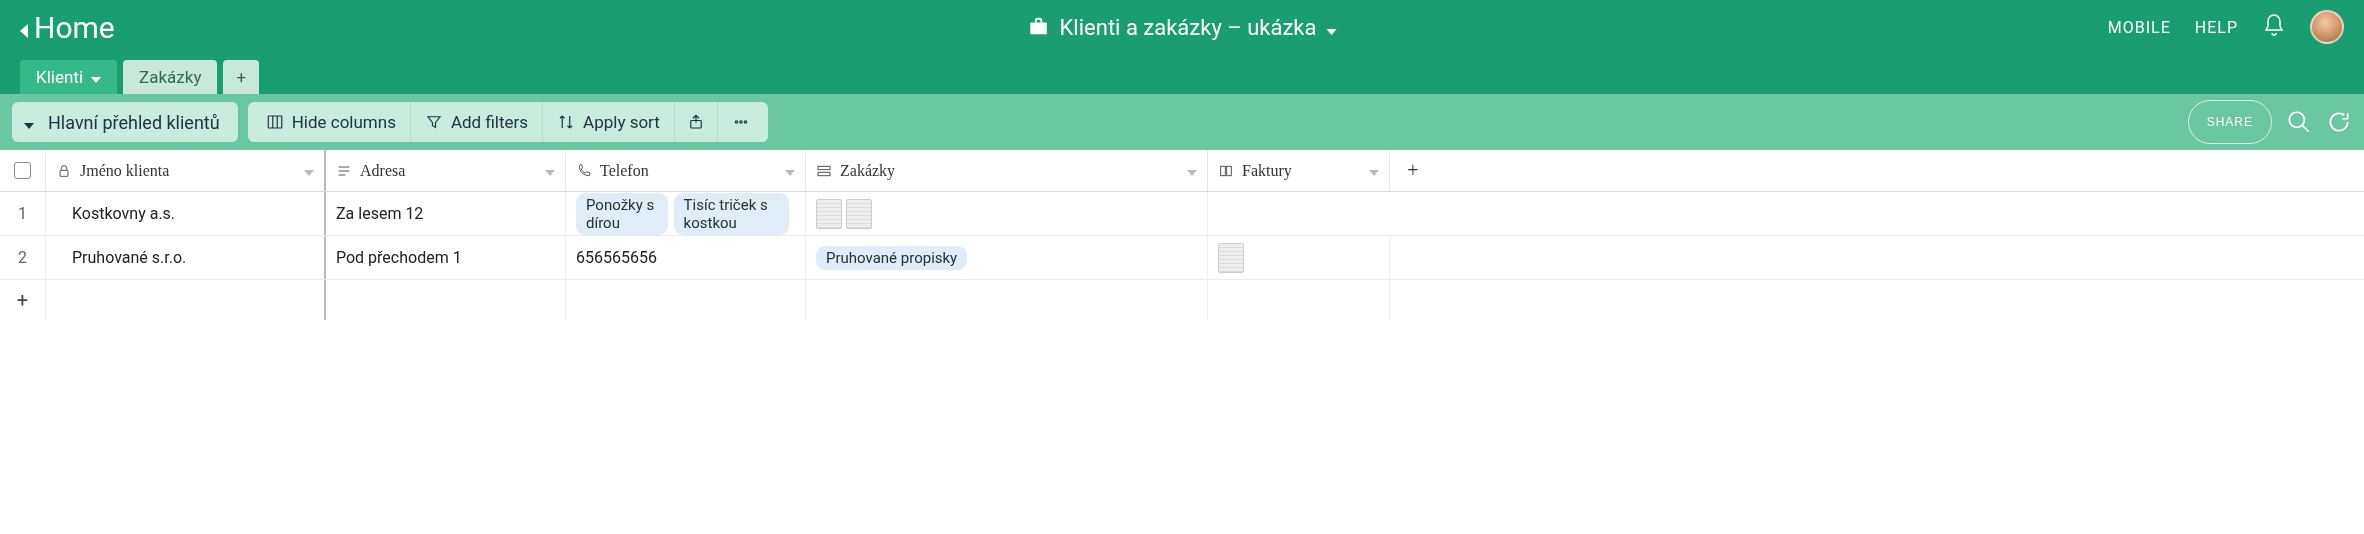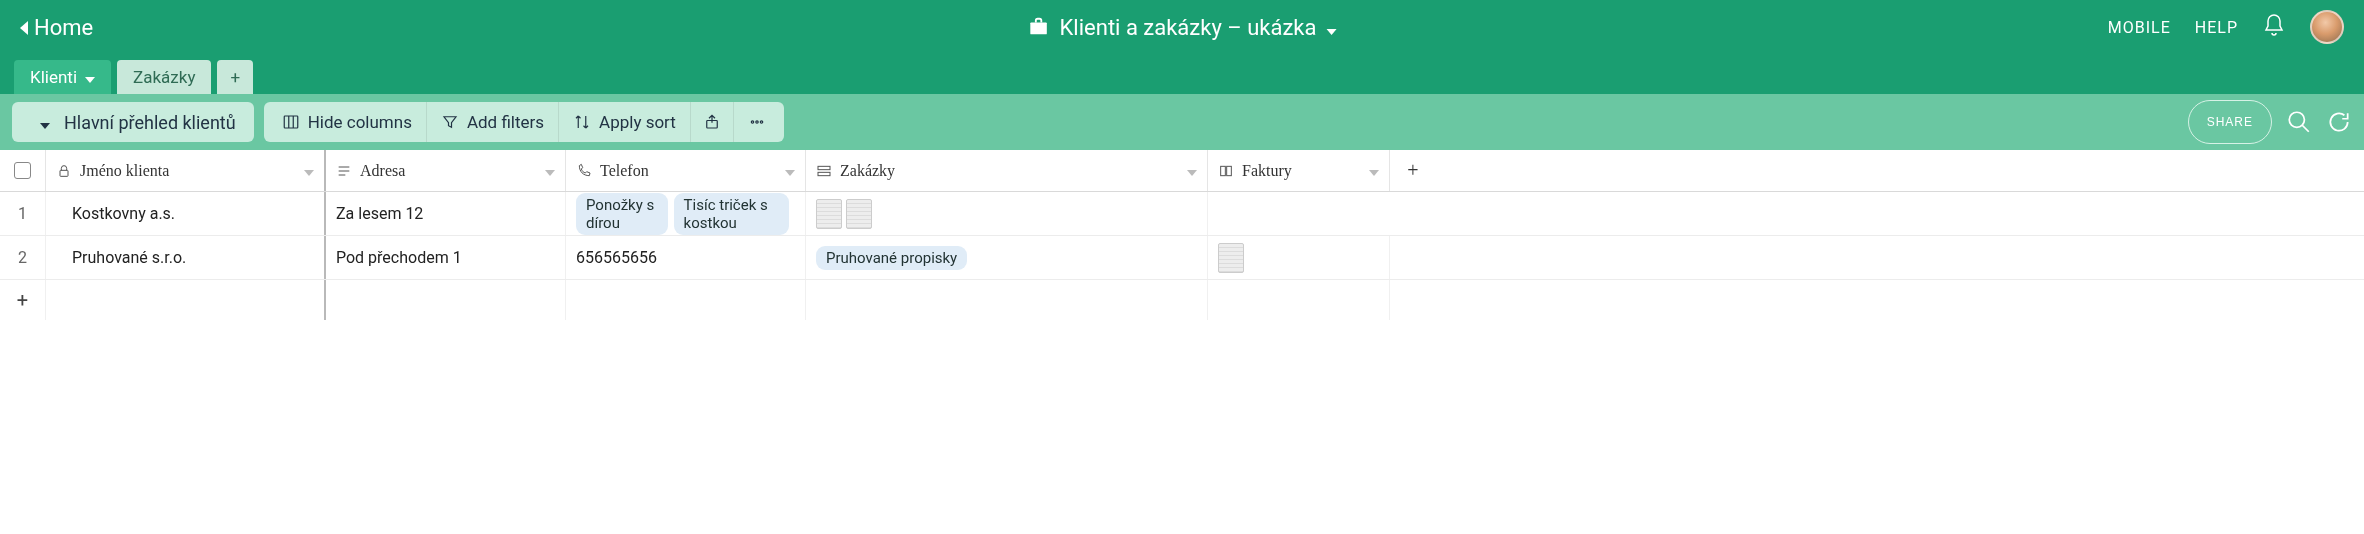--- a/index.html
+++ b/index.html
@@ -9,21 +9,21 @@
   .topbar {
     background: #1a9e71;
     color: #fff;
     height: 54px;
     display: flex;
     align-items: center;
     padding: 0 20px;
   }
   .topbar .home {
     display: flex; align-items: center; gap: 4px;
-    font-size: 22px; font-weight: 400; cursor: pointer;
+    font-size: 30px; font-weight: 400; cursor: pointer;
   }
   .topbar .title-wrap {
     position: absolute; left: 50%; transform: translateX(-50%);
     display: flex; align-items: center; gap: 10px;
     font-size: 22px; font-weight: 400;
   }
   .topbar .right {
     margin-left: auto; display: flex; align-items: center; gap: 24px;
     font-size: 16px; letter-spacing: 1px;
   }
@@ -32,21 +32,21 @@
     width: 34px; height: 34px; border-radius: 50%;
     background: radial-gradient(circle at 45% 35%, #f2c9a8 0%, #d99b6c 45%, #8a6a4c 100%);
     border: 2px solid rgba(255,255,255,0.6);
   }
 
   
   .tabsrow {
     background: #1a9e71;
     height: 40px;
     display: flex; align-items: flex-end;
-    padding: 0 14px;
+    padding: 0 20px;
     gap: 6px;
   }
   .tab {
     height: 34px; padding: 0 16px;
     display: flex; align-items: center; gap: 8px;
     font-size: 17px;
     border-radius: 4px 4px 0 0;
     cursor: pointer;
   }
   .tab.active { background: #36b98a; color: #fff; }
@@ -61,21 +61,21 @@
     padding: 0 12px;
     gap: 10px;
   }
   .pill {
     background: #c8ecdd;
     border-radius: 6px;
     height: 40px;
     display: flex; align-items: center;
     color: #234;
   }
-  .view-pill { padding: 0 18px 0 28px; gap: 14px; font-size: 18px; }
+  .view-pill { padding: 0 18px 0 12px; gap: 14px; font-size: 18px; }
   .toolgroup { padding: 0 4px; }
   .toolgroup .btn {
     padding: 0 14px; height: 100%;
     display: flex; align-items: center; gap: 8px;
     font-size: 17px; color: #234; cursor: pointer;
     border-right: 1px solid rgba(0,0,0,0.08);
   }
   .toolgroup .btn:last-child { border-right: none; }
   .toolbar .right {
     margin-left: auto; display: flex; align-items: center; gap: 14px;

